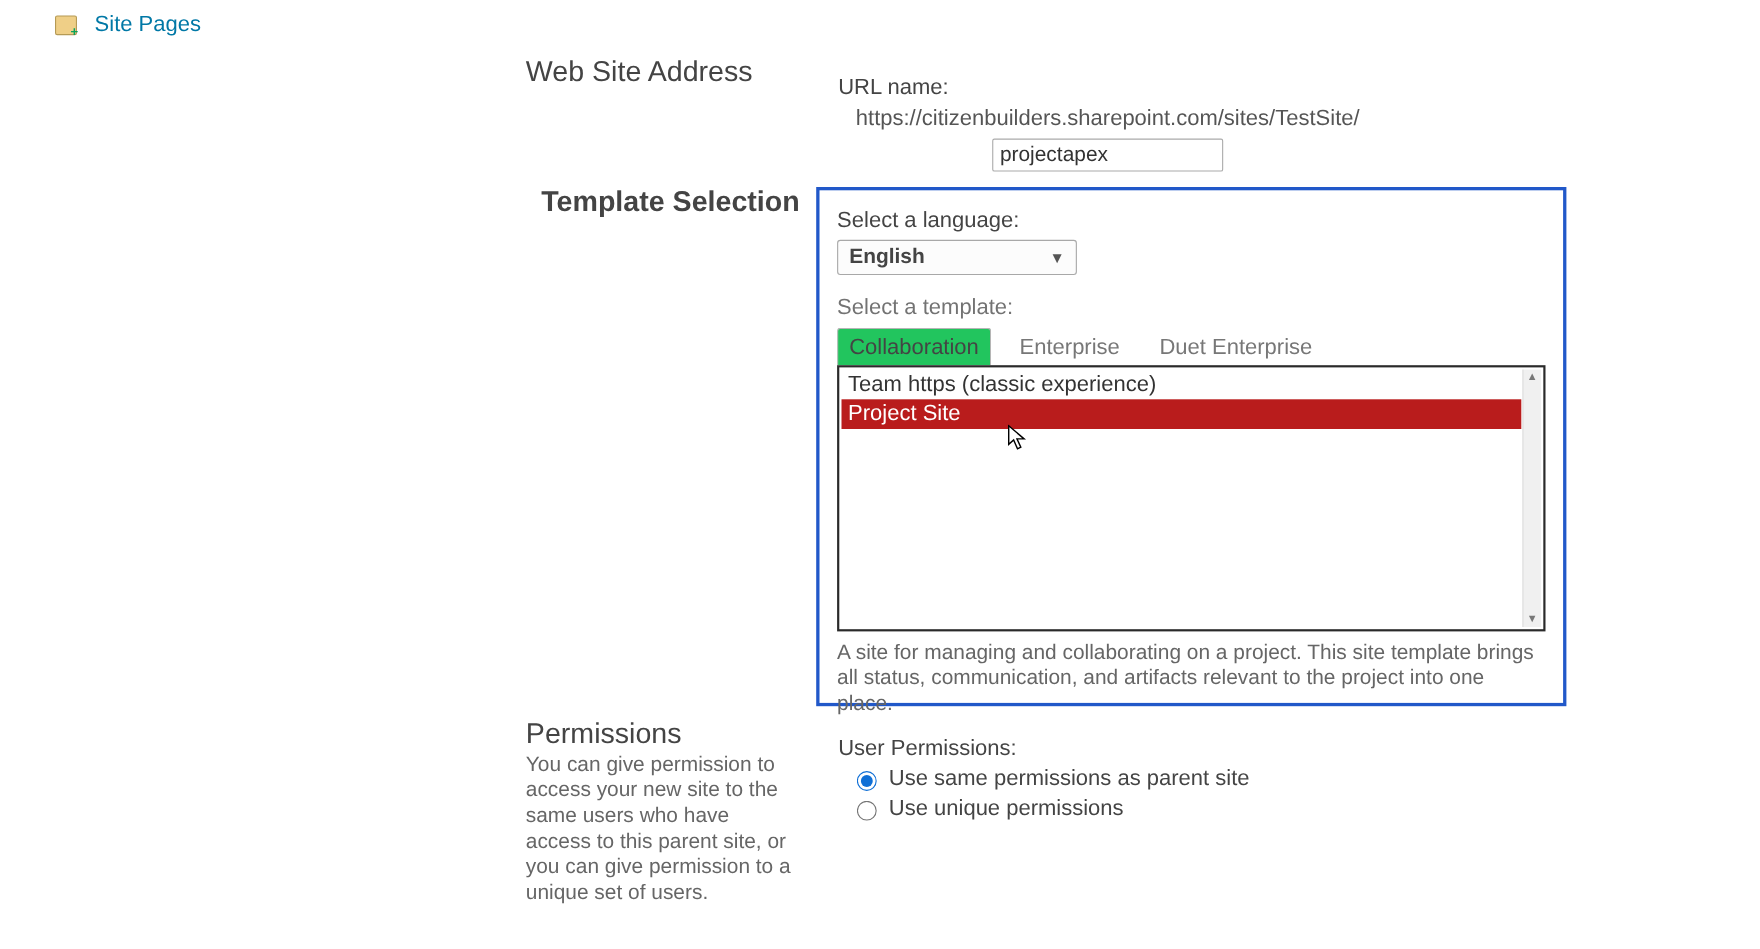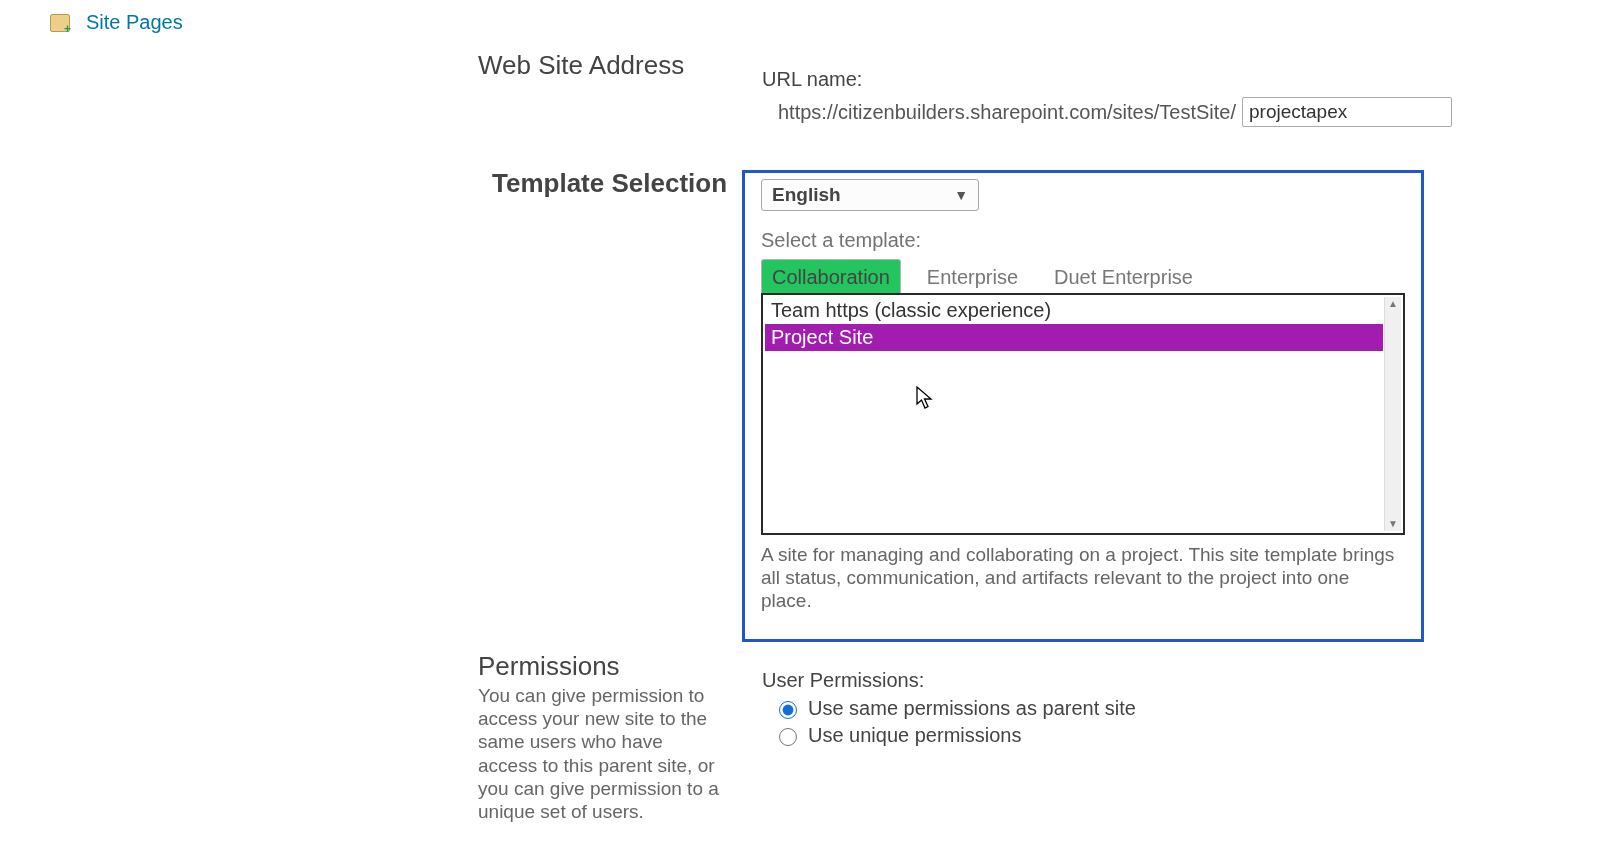--- a/index.html
+++ b/index.html
@@ -83,20 +83,21 @@
     color: #444;
   }
   .url-row {
     position: absolute;
     left: 778px;
     top: 97px;
     display: flex;
     align-items: center;
     gap: 6px;
     font-size: 20px;
+    flex-direction: column;
   }
   .url-row .prefix {
     color: #555;
     white-space: nowrap;
   }
   .url-row input[type=text] {
     width: 196px;
     height: 28px;
     font-size: 19px;
     padding: 0 6px;
@@ -204,21 +205,21 @@
   .template-list .scrollbar .arrow.bottom { bottom: 0; }
   .template-option {
     padding: 1px 6px;
     font-size: 20px;
     color: #333;
     line-height: 1.26;
     white-space: nowrap;
     cursor: default;
   }
   .template-option.selected {
-    background: #a21caf;
+    background: #b91c1c;
     color: #ffffff;
   }
 
   .template-desc {
     margin-top: 8px;
     font-size: 19px;
     color: #666;
     line-height: 1.22;
   }
 
@@ -273,20 +274,21 @@
   <div class="permissions-desc">You can give permission to access your new site to the same users who have access to this parent site, or you can give permission to a unique set of users.</div>
 
   <div class="url-label">URL name:</div>
   <div class="url-row">
     <span class="prefix">https://citizenbuilders.sharepoint.com/sites/TestSite/</span>
     <input type="text" value="projectapex" style="">
   </div>
 
   <div class="highlight-box">
 
+    <div class="sel-lang-label">Select a language:</div>
     <div class="lang-select">
       <span>English</span>
       <span class="chev">▼</span>
     </div>
 
     <div class="sel-tmpl-label">Select a template:</div>
 
     <div class="tabs">
       <div class="tab active">Collaboration</div>
       <div class="tab">Enterprise</div>

